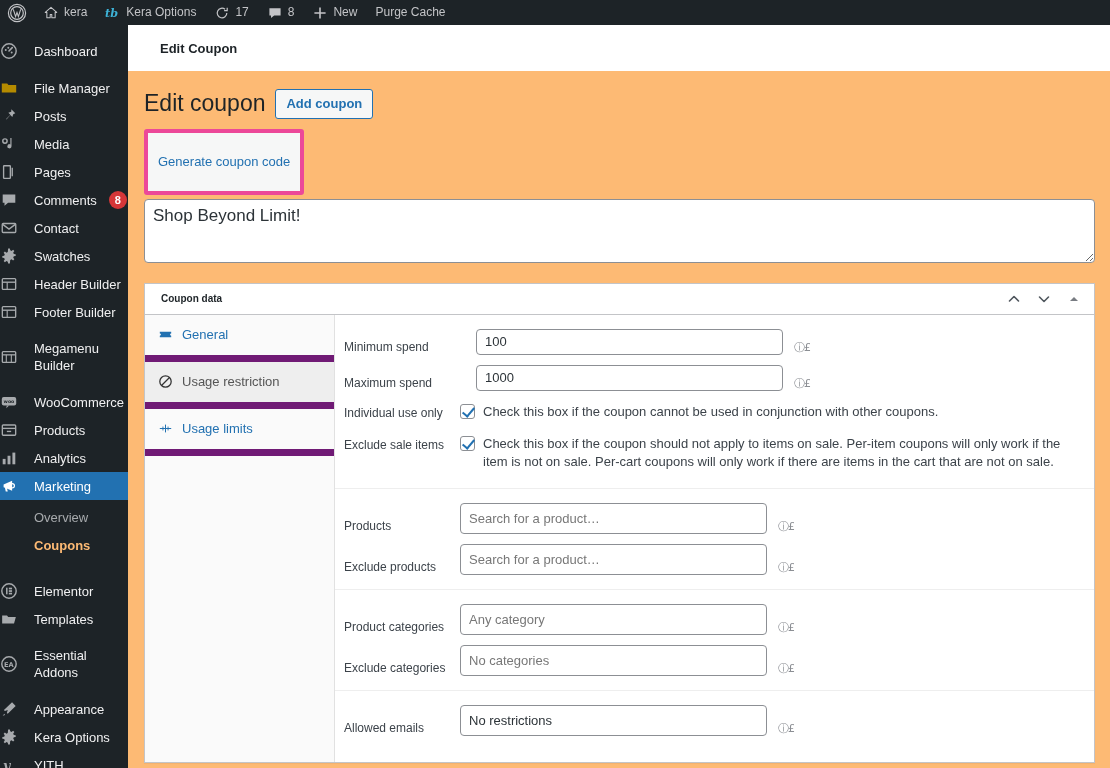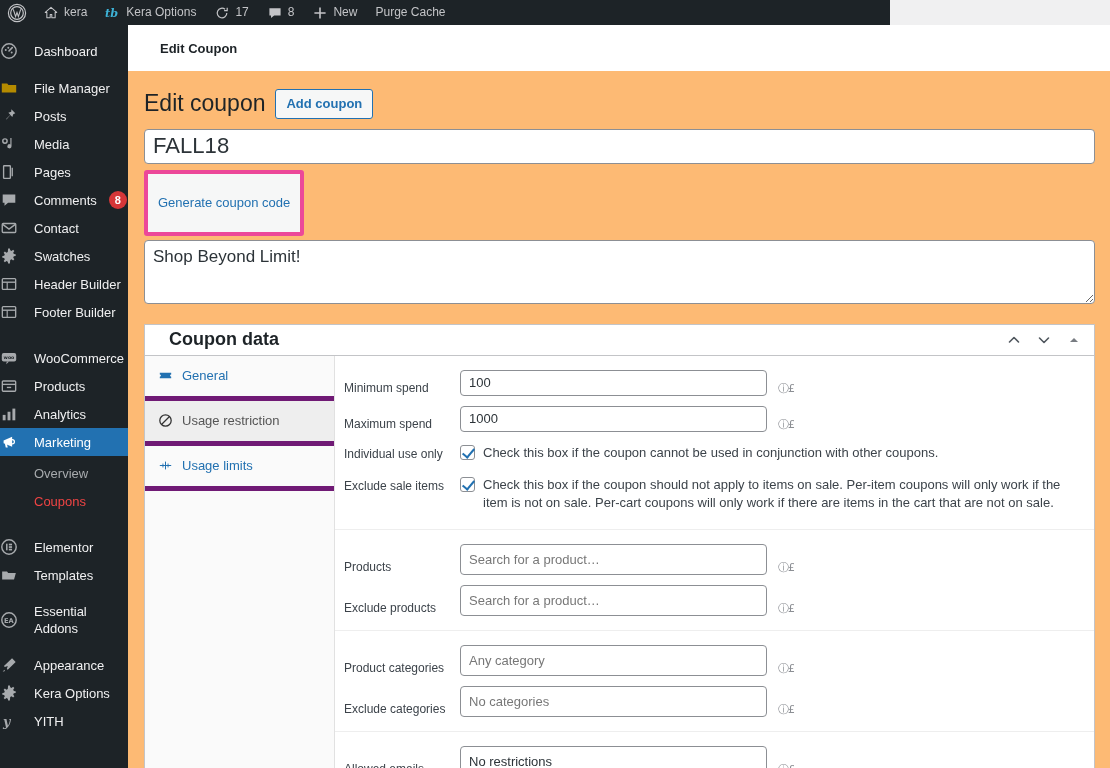--- a/index.html
+++ b/index.html
@@ -9,21 +9,21 @@
     overflow: hidden;
     background: #f0f0f1;
     font-family: "Liberation Sans", sans-serif;
     font-size: 13px;
     color: #3c434a;
   }
 
   
   #adminbar {
     position: absolute; top: 0; left: 0;
-    width: 890px; height: 25px;
+    width: 1110px; height: 25px;
     background: #1d2327;
     display: flex; align-items: center;
     color: #c3c4c7; font-size: 12px;
     z-index: 50;
   }
   .ab-item {
     display: flex; align-items: center; gap: 5px;
     height: 25px; padding: 0 9px;
     color: #c3c4c7; white-space: nowrap;
   }
@@ -63,21 +63,21 @@
     border-top: 8px solid transparent;
     border-bottom: 8px solid transparent;
     border-right: 8px solid #f0f0f1;
   }
   .menu-sep { height: 9px; }
   .submenu { background: #1d2327; padding: 4px 0 8px 0; }
   .submenu-item {
     display: block; padding: 6px 0 6px 34px;
     font-size: 13px; color: #a7aaad; line-height: 16px;
   }
-  .submenu-item.current { color: #ef4444; font-weight: 400; }
+  .submenu-item.current { color: #fdba74; font-weight: 700; }
   .badge {
     display: inline-flex; align-items: center; justify-content: center;
     min-width: 18px; height: 18px; padding: 0 5px;
     margin-left: 6px;
     background: #d63638; color: #fff;
     border-radius: 9px; font-size: 11px; font-weight: 600;
     line-height: 18px;
   }
 
   
@@ -149,22 +149,22 @@
     box-shadow: 0 1px 1px rgba(0,0,0,.04);
     width: 951px;
   }
   .postbox-header {
     display: flex; align-items: center;
     height: 31px;
     border-bottom: 1px solid #c3c4c7;
     padding: 0 12px;
   }
   .postbox-header h2 {
-    margin: 12px; padding: 0; flex: 1;
-    font-size: 18px; font-weight: 600; color: #1d2327;
+    margin: 4px; padding: 0; flex: 1;
+    font-size: 10px; font-weight: 600; color: #1d2327;
     line-height: 1.4;
   }
   .handle-actions { display: flex; align-items: center; gap: 14px; }
   .handle-btn {
     width: 16px; height: 16px;
     display: flex; align-items: center; justify-content: center;
     color: #787c82;
   }
 
   .panel-wrap { display: flex; min-height: 447px; }
@@ -174,21 +174,21 @@
     border-right: 1px solid #e1e1e1;
     padding: 0; margin: 0;
     list-style: none;
     line-height: 1;
   }
   .coupon-tabs li { margin: 0; }
   .coupon-tabs li a {
     display: flex; align-items: center;
     padding: 10px 12px; gap: 9px;
     color: #2271b1; font-size: 13px; line-height: 20px;
-    border-bottom: 5px solid #701a75;
+    border-bottom: 7px solid #701a75;
     text-decoration: none;
   }
   .coupon-tabs li.active a {
     background: #eee; color: #555;
     border-right: none;
   }
   .tab-ico { width: 16px; display: inline-flex; justify-content: center; color: #2271b1; }
   .coupon-tabs li.active .tab-ico { color: #333; }
 
   .panel-body { flex: 1; padding: 0; position: relative; }
@@ -207,20 +207,21 @@
     font-size: 12px; color: #3c434a; line-height: 16px;
   }
   .form-field input.ctrl {
     width: 307px; height: 26px;
     padding: 3px 8px;
     border: 1px solid #8c8f94; border-radius: 4px;
     background: #fff; color: #2c3338;
     font-family: "Liberation Sans", sans-serif;
     font-size: 13px; line-height: 18px;
     outline: none;
+    margin-left: 16px;
   }
   .form-field input.ctrl::placeholder { color: #777; opacity: 1; }
   .select2 {
     width: 307px; min-height: 30px;
     padding: 6px 8px;
     border: 1px solid #8c8f94; border-radius: 4px;
     background: #fff;
     font-size: 13px; line-height: 17px; color: #777;
   }
   .select2.filled { color: #2c3338; }
@@ -403,20 +404,30 @@
       <span class="mi-ico">
         <svg width="18" height="18" viewBox="0 0 20 20" fill="currentColor">
           <rect x="2.6" y="4" width="14.8" height="12" rx="1" fill="none" stroke="currentColor" stroke-width="1.5"></rect>
           <path d="M2.6 8 H17.4" stroke="currentColor" stroke-width="1.5"></path>
           <path d="M8 8 V16" stroke="currentColor" stroke-width="1.3"></path>
         </svg>
       </span>
       <span class="mi-label">Footer Builder</span>
     </div>
     <div class="menu-sep"></div>
+    <div class="menu-item">
+      <span class="mi-ico">
+        <svg width="18" height="18" viewBox="0 0 20 20" fill="currentColor">
+          <rect x="2.6" y="4" width="14.8" height="12" rx="1" fill="none" stroke="currentColor" stroke-width="1.5"></rect>
+          <path d="M2.6 7.6 H17.4" stroke="currentColor" stroke-width="1.4"></path>
+          <path d="M7 7.6V16M12.6 7.6V16" stroke="currentColor" stroke-width="1.2"></path>
+        </svg>
+      </span>
+      <span class="mi-label">Megamenu Builder</span>
+    </div>
     <div class="menu-sep"></div>
     <div class="menu-item">
       <span class="mi-ico">
         <svg width="18" height="18" viewBox="0 0 20 20" fill="currentColor">
           <rect x="2" y="4.5" width="16" height="9.5" rx="2.2"></rect>
           <path d="M7.5 14 L7 17 L10 14z"></path>
           <text x="4" y="11.6" font-family="DejaVu Sans, sans-serif" font-size="5.2" font-weight="700" fill="#1d2327">woo</text>
         </svg>
       </span>
       <span class="mi-label">WooCommerce</span>
@@ -521,21 +532,20 @@
     <span>Edit Coupon</span>
   </div>
 
   <div class="wrap">
 
     <div class="page-head">
       <h1 class="page-title">Edit coupon</h1>
       <a class="btn-secondary">Add coupon</a>
     </div>
 
-    <input id="title-input" type="text" value="FALL18" style="">
 
     <a class="btn-plain">Generate coupon code</a>
 
     <textarea id="excerpt" style="">Shop Beyond Limit!</textarea>
 
     
     <div class="postbox">
 
       <div class="postbox-header">
         <h2>Coupon data</h2>

